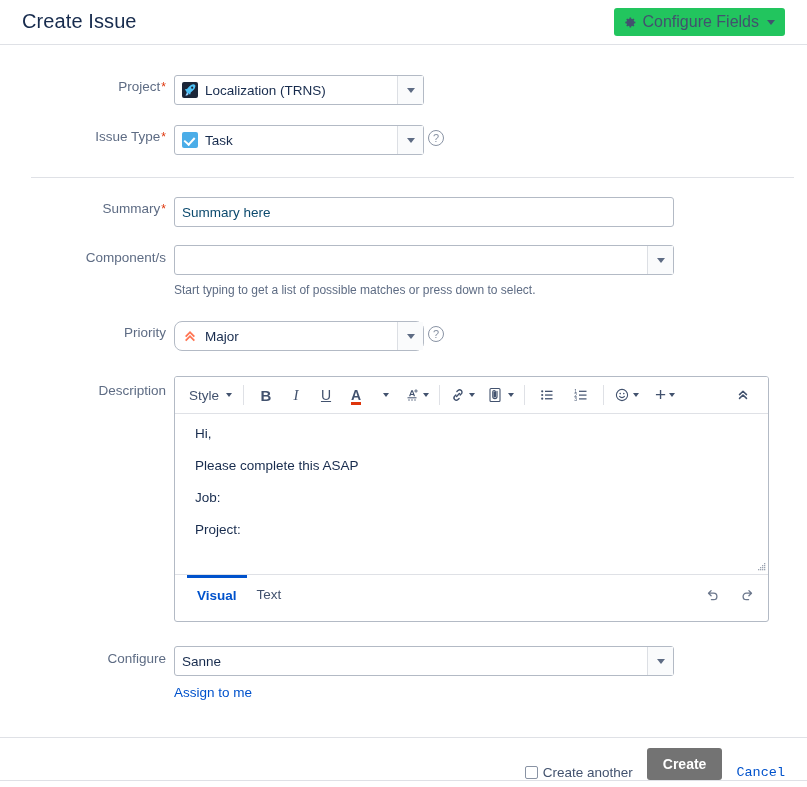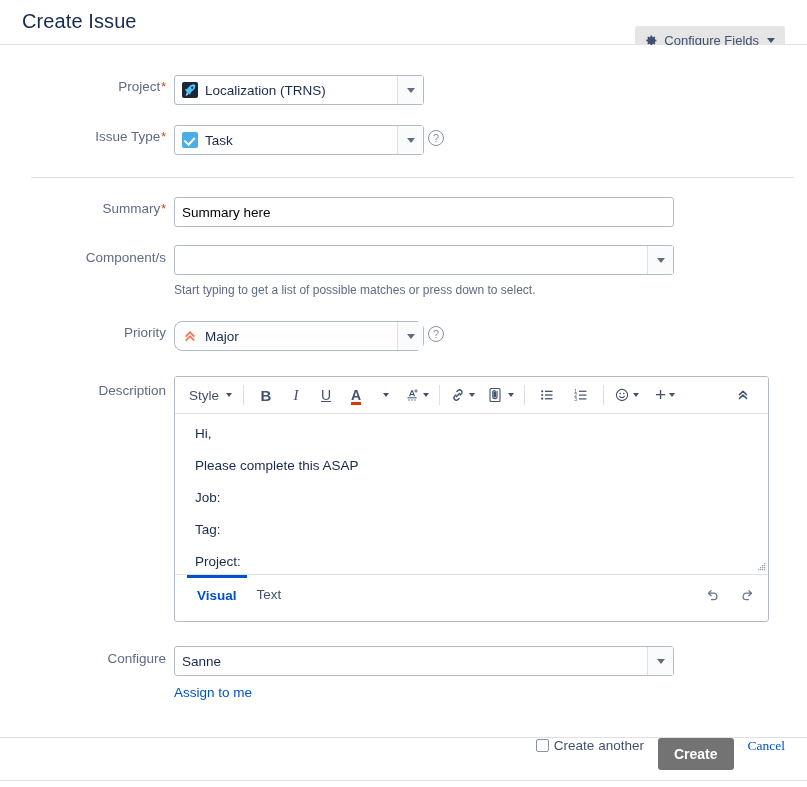--- a/index.html
+++ b/index.html
@@ -38,29 +38,28 @@
   }
   .configure-fields-btn {
     position: absolute;
     right: 22px;
     top: 8px;
     height: 28px;
     display: flex;
     align-items: center;
     gap: 6px;
     padding: 0 10px;
-    background: #e5e5e5;
+    background: #22c55e;
     border: none;
     border-radius: 3px;
     color: #42526e;
-    font-size: 13px;
+    font-size: 16px;
     font-family: "Liberation Sans", sans-serif;
     cursor: pointer;
     white-space: nowrap;
-    margin-top: 18px;
   }
   .configure-fields-btn .caret {
     width: 0; height: 0;
     border-left: 4px solid transparent;
     border-right: 4px solid transparent;
     border-top: 5px solid #42526e;
     margin-left: 2px;
     display: inline-block;
   }
 
@@ -137,21 +136,21 @@
 
   .text-input {
     position: absolute;
     height: 30px;
     box-sizing: border-box;
     border: 1px solid #b3bac5;
     border-radius: 3px;
     background: #fff;
     font-family: "Liberation Sans", sans-serif;
     font-size: 13.5px;
-    color: #000000;
+    color: #0c4a6e;
     padding: 0 7px;
     outline: none;
   }
 
   .help-icon {
     position: absolute;
     width: 16px; height: 16px;
     border: 1px solid #8993a4;
     border-radius: 50%;
     color: #8993a4;
@@ -330,21 +329,21 @@
     position: absolute;
     left: 0;
     top: 737px;
     width: 807px;
     height: 44px;
     box-sizing: border-box;
     border-top: 1px solid #dfe1e6;
     border-bottom: 1px solid #dfe1e6;
     background: #fff;
     display: flex;
-    align-items: flex-start;
+    align-items: flex-end;
     justify-content: flex-end;
     padding-right: 22px;
     gap: 14px;
   }
   .create-another {
     display: flex;
     align-items: center;
     gap: 5px;
     font-size: 13.5px;
     color: #42526e;
@@ -369,21 +368,21 @@
     font-weight: bold;
     font-family: "Liberation Sans", sans-serif;
     cursor: pointer;
   }
   .btn-cancel {
     color: #0052cc;
     font-size: 13.5px;
     background: none;
     border: none;
     cursor: pointer;
-    font-family: Liberation Serif, serif;
+    font-family: Liberation Mono, monospace;
     padding: 0;
   }
 </style>
 </head>
 <body>
 
 <div class="dialog-header">
   <div class="dialog-title">Create Issue</div>
   <button class="configure-fields-btn">
     <span style="display:flex;align-items:center;">
@@ -591,21 +590,20 @@
             <path fill="none" stroke="#42526e" stroke-width="1.5" stroke-linecap="round" stroke-linejoin="round" d="M4.5 7.6 8 4.2l3.5 3.4M4.5 11.4 8 8l3.5 3.4"></path>
           </svg>
         </div>
       </div>
     </div>
 
     <div class="editor-content">
       <p>Hi,</p>
       <p>Please complete this ASAP</p>
       <p>Job:</p>
-      <p>Tag:</p>
       <p>Project:</p>
       <svg class="resize-grip" viewBox="0 0 9 9">
         <g fill="#8993a4">
           <rect x="7" y="0" width="1.3" height="1.3"></rect>
           <rect x="5" y="2" width="1.3" height="1.3"></rect>
             <rect x="7" y="2" width="1.3" height="1.3"></rect>
           <rect x="3" y="4" width="1.3" height="1.3"></rect>
             <rect x="5" y="4" width="1.3" height="1.3"></rect>
             <rect x="7" y="4" width="1.3" height="1.3"></rect>
           <rect x="1" y="6" width="1.3" height="1.3"></rect>

